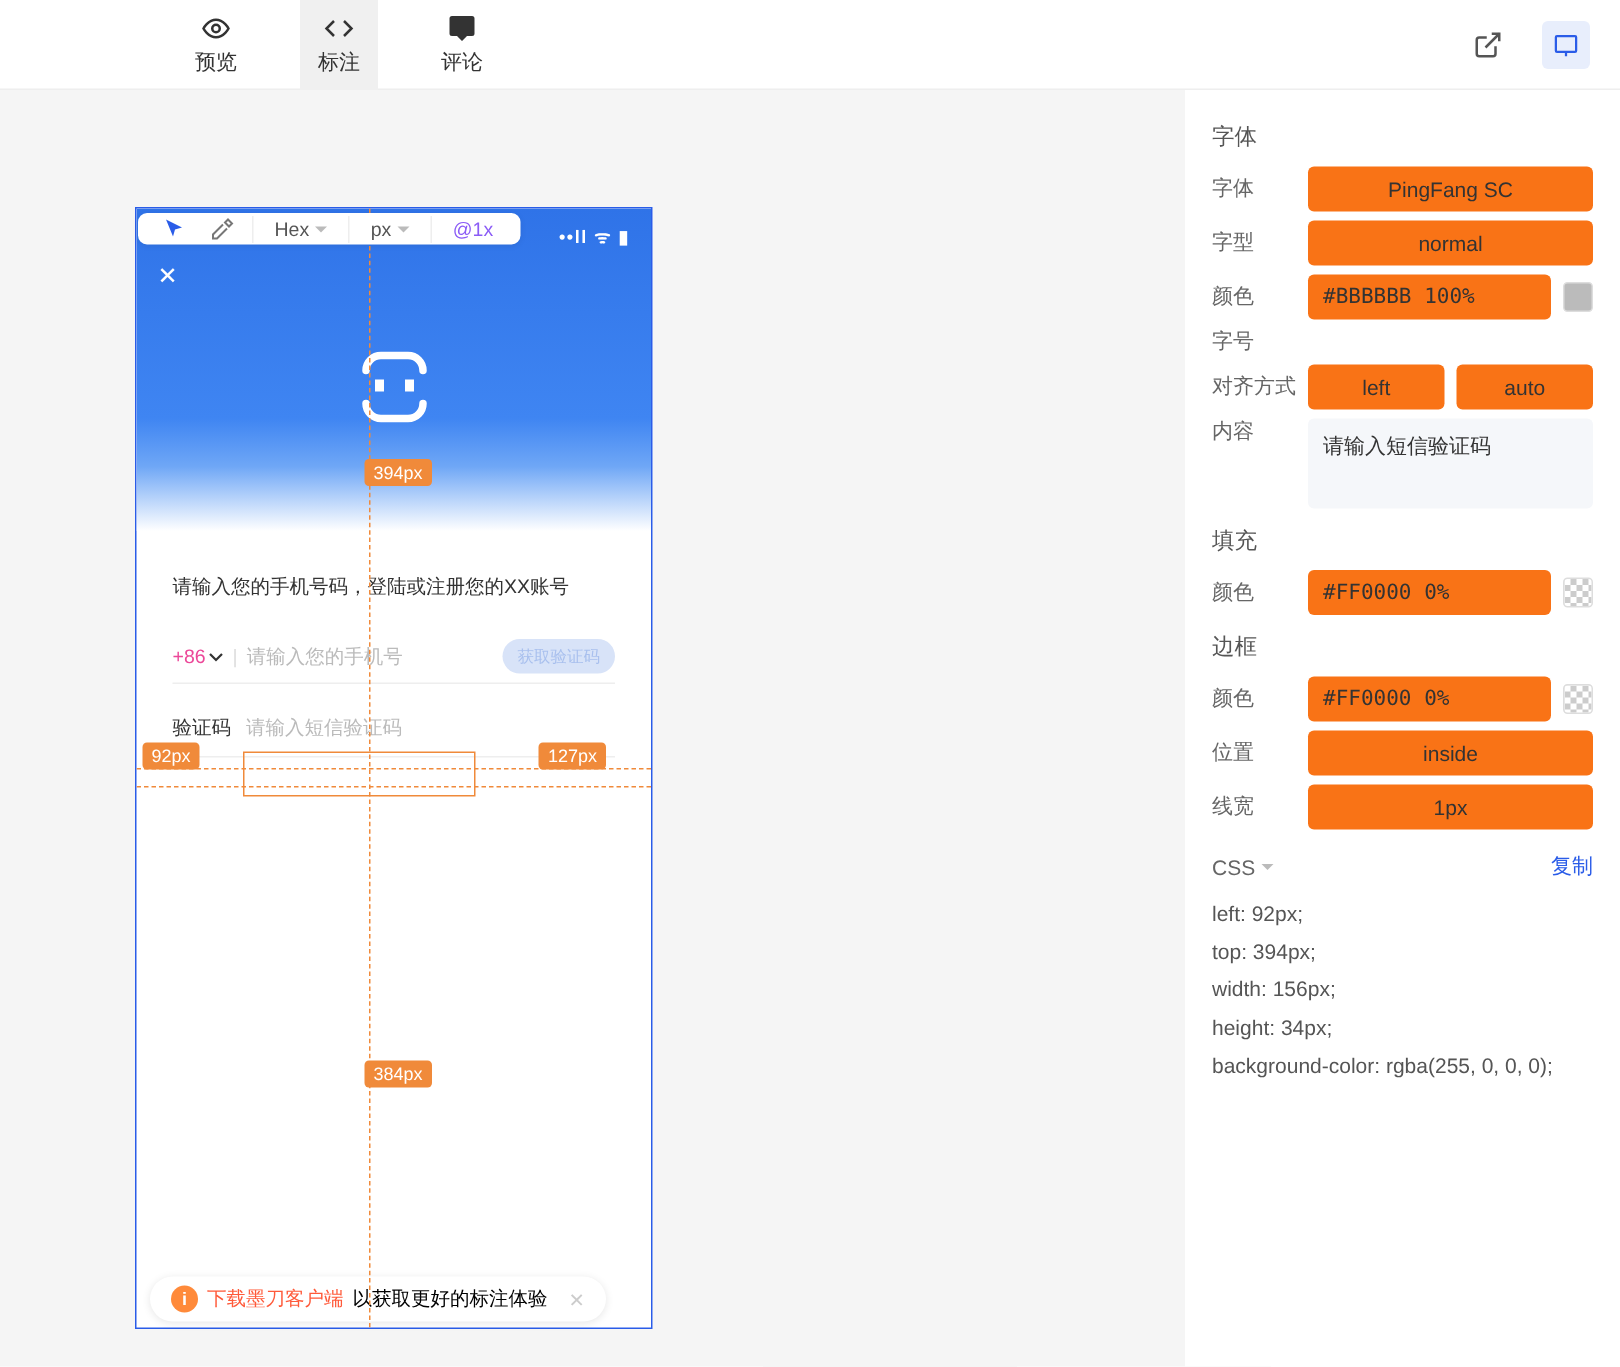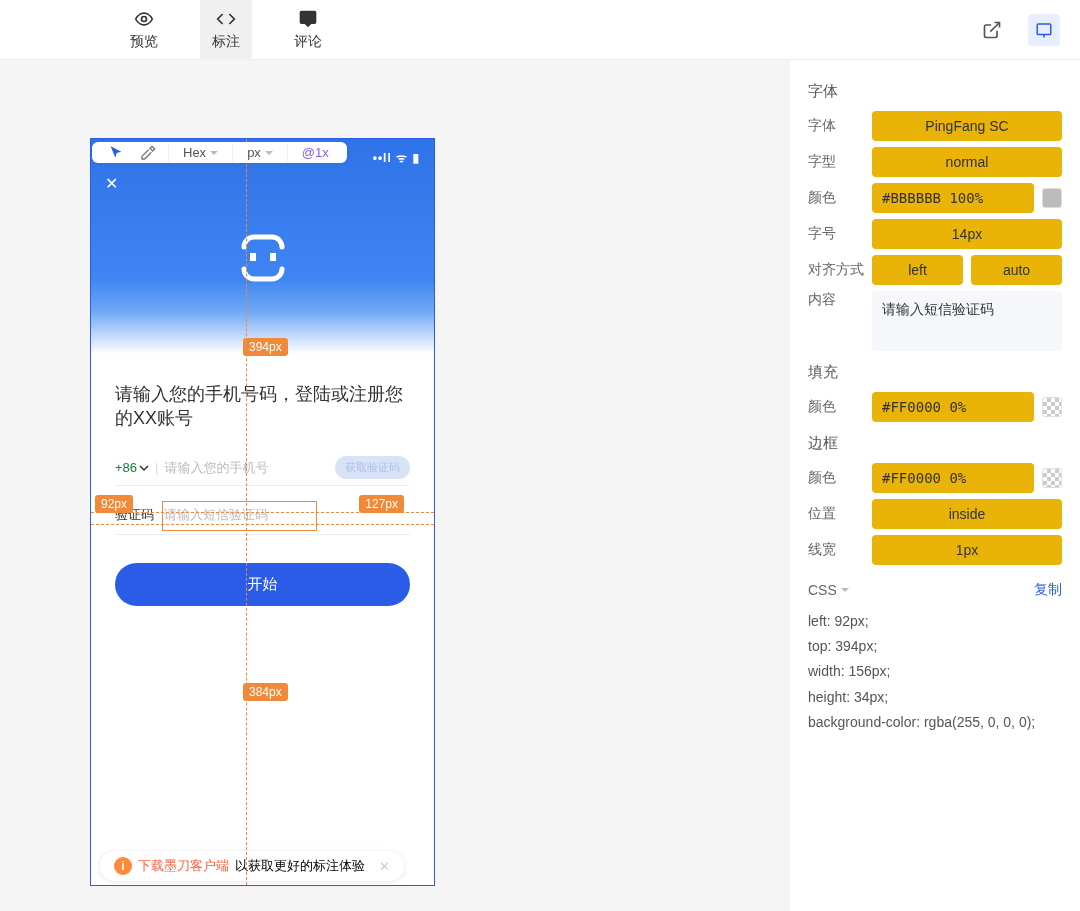--- a/index.html
+++ b/index.html
@@ -30,41 +30,41 @@
   .status-icons { letter-spacing: 1px; }
   .close-x { margin-top: 8px; font-size: 16px; }
   .phone-logo { position: absolute; left: 50%; top: 90px; transform: translateX(-50%); width: 58px; height: 58px; }
   .phone-logo svg { width: 100%; height: 100%; }
 
   .meas { position: absolute; background: #f08a3a; color: #fff; font-size: 12px; padding: 2px 6px; border-radius: 3px; z-index: 5; }
   .guide-h { position: absolute; left: 0; right: 0; border-top: 1px dashed #f08a3a; z-index: 4; }
   .guide-v { position: absolute; top: 0; bottom: 0; border-left: 1px dashed #f08a3a; z-index: 4; }
 
   .phone-body { padding: 14px 24px; }
-  .prompt { font-size: 18px; color: #333; margin: 14px 0 20px; }
+  .prompt { font-size: 13px; color: #333; margin: 14px 0 20px; }
   .input-row { display: flex; align-items: center; gap: 6px; border-bottom: 1px solid #eee; padding: 6px 0; font-size: 13px; }
-  .prefix { color: #15803d; display: flex; align-items: center; gap: 2px; }
+  .prefix { color: #ec4899; display: flex; align-items: center; gap: 2px; }
   .sep { color: #ddd; }
   .ph { color: #bbb; flex: 1; }
   .get-code { background: #d8e3f8; color: #a9c0ee; font-size: 11px; padding: 4px 10px; border-radius: 12px; }
   .code-row { display: flex; align-items: flex-end; gap: 10px; padding: 10px 0; border-bottom: 1px solid #eee; font-size: 13px; margin-top: 10px; }
   .code-label { color: #333; }
   .selected-box { position: absolute; border: 1px solid #f08a3a; z-index: 6; }
   .start-btn { margin-top: 28px; background: #2a5ce8; color: #fff; text-align: center; border-radius: 22px; padding: 12px 0; font-size: 15px; }
 
   .bottom-banner { position: absolute; left: 100px; bottom: 30px; background: #fff; border-radius: 18px; padding: 6px 14px; display: flex; align-items: center; gap: 6px; font-size: 13px; box-shadow: 0 1px 6px rgba(0,0,0,0.1); }
   .info-icon { width: 18px; height: 18px; background: #ff8a3a; color: #fff; border-radius: 50%; display: flex; align-items: center; justify-content: center; font-size: 12px; font-weight: bold; }
   .banner-link { color: #ff5a3a; }
   .banner-close { color: #ccc; margin-left: 8px; }
 
   .inspector { flex: 1; background: #fff; padding: 10px 18px 14px; overflow-y: auto; font-size: 14px; color: #333; }
   .grp-title { font-size: 15px; color: #555; margin: 12px 0 10px; }
   .prop-row { display: flex; align-items: center; justify-content: space-between; margin: 6px 0; gap: 8px; }
   .prop-label { color: #666; font-size: 14px; width: 56px; flex-shrink:0; }
-  .prop-val { background: #eab308; border-radius: 4px; padding: 7px 10px; font-size: 14px; color: #333; text-align: center; flex: 1; }
+  .prop-val { background: #f97316; border-radius: 4px; padding: 7px 10px; font-size: 14px; color: #333; text-align: center; flex: 1; }
   .prop-val.code { font-family: monospace; text-align: left; }
   .content-box { background: #f5f7fa; border-radius: 4px; padding: 10px; font-size: 14px; min-height: 60px; flex: 1; }
   .two-vals { display: flex; gap: 8px; flex: 1; }
   .swatch { width: 20px; height: 20px; border-radius: 3px; flex-shrink: 0; background: #bbbbbb; border: 1px solid #ddd; }
   .swatch.transparent { background: repeating-conic-gradient(#ccc 0 25%, #fff 0 50%) 0 0/8px 8px; }
   .code-header { display:flex; justify-content:space-between; align-items:center; margin:16px 0 10px; }
   .code-sel { color:#666; display:flex; align-items:center; gap:4px; cursor:pointer; }
   .code-sel::after { content:""; border:4px solid transparent; border-top-color:#bbb; margin-top:4px; }
   .copy-link { color:#2a5ce8; cursor:pointer; font-size:14px; }
   .css-code { font-family: Liberation Sans, sans-serif; font-size: 14px; color: #555; line-height: 1.8; white-space: pre-wrap; }
@@ -155,21 +155,21 @@
         <div class="phone-logo">
           <svg viewBox="0 0 58 58" fill="none" stroke="#fff" stroke-width="5" stroke-linecap="round">
               <path d="M10 18 a10 10 0 0 1 10 -10 h18 a10 10 0 0 1 10 10"></path>
               <path d="M10 40 a10 10 0 0 0 10 10 h18 a10 10 0 0 0 10 -10"></path>
               <rect x="16" y="24" width="6" height="8" fill="#fff" stroke="none"></rect>
               <rect x="36" y="24" width="6" height="8" fill="#fff" stroke="none"></rect>
             </svg>
         </div>
       </div>
 
-      <div class="meas" style="left:152px; top:167px;margin-top:32px;">394px</div>
+      <div class="meas" style="left:152px; top:167px;">394px</div>
 
       <div class="phone-body">
         <div class="prompt">请输入您的手机号码，登陆或注册您的XX账号</div>
         <div class="input-row">
           <span class="prefix">
               <span>+86</span> 
               <svg width="10" height="10" viewBox="0 0 10 10">
                 <path d="M1 3l4 4 4-4" fill="none" stroke="#333" stroke-width="1.5"></path>
               </svg>
             </span>
@@ -180,24 +180,23 @@
 
         <div class="meas" style="left:4px; top:356px;">92px</div>
         <div class="meas" style="right:30px; top:356px;">127px</div>
 
         <div class="code-row">
           <span class="code-label">验证码</span>
           <span class="ph">请输入短信验证码</span>
         </div>
         <div class="selected-box" style="left:71px; top:362px; width:155px; height:30px;"></div>
 
-        <div class="start-btn">开始</div>
-      </div>
-
-      <div class="meas" style="left:152px; top:544px;">384px</div>
+      </div>
+
+      <div class="meas" style="left:152px; top:568px;">384px</div>
     </div>
 
     <div class="bottom-banner">
       <span class="info-icon">i</span>
       <span class="banner-link">下载墨刀客户端</span>
       <span> 以获取更好的标注体验</span>
       <span class="banner-close">✕</span>
     </div>
   </div>
 
@@ -211,21 +210,20 @@
       <span class="prop-label">字型</span>
       <span class="prop-val">normal</span>
     </div>
     <div class="prop-row">
       <span class="prop-label">颜色</span>
       <span class="prop-val code">#BBBBBB 100%</span>
       <span class="swatch"></span>
     </div>
     <div class="prop-row">
       <span class="prop-label">字号</span>
-      <span class="prop-val">14px</span>
     </div>
     <div class="prop-row">
       <span class="prop-label">对齐方式</span>
       <div class="two-vals">
         <span class="prop-val">left</span>
         <span class="prop-val">auto</span>
       </div>
     </div>
     <div class="prop-row" style="align-items:flex-start;">
       <span class="prop-label">内容</span>

